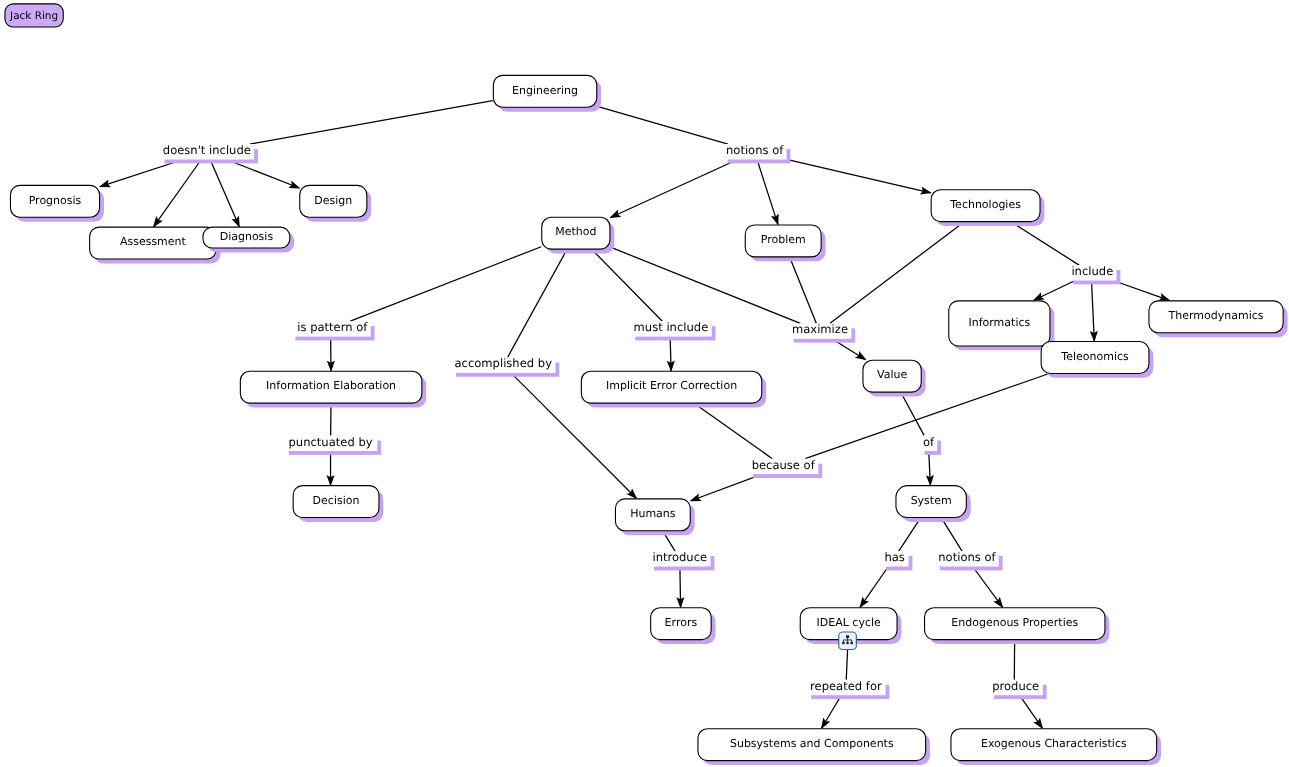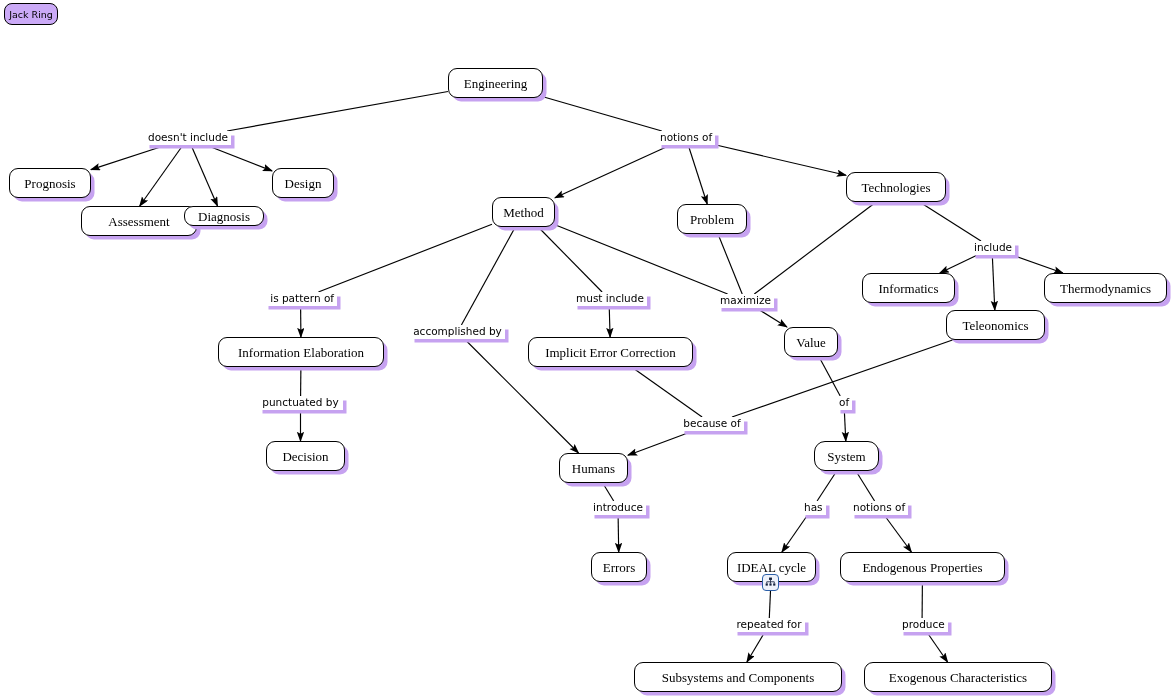--- a/index.html
+++ b/index.html
@@ -29,30 +29,29 @@
   }
 
   
   .node {
     position: absolute;
     box-sizing: border-box;
     background: #ffffff;
     border: 1.4px solid #000000;
     border-radius: 9px;
     color: #000000;
-    font-size: 13px;
+    font-size: 10px;
     line-height: 1;
     white-space: nowrap;
     display: flex;
     align-items: center;
     justify-content: center;
     padding: 0 9px;
     box-shadow: 4px 4px 0 -0.5px #c6a2f0;
     z-index: 3;
-    font-family: Liberation Serif, serif;
   }
 
   
   .badge-author {
     position: absolute;
     box-sizing: border-box;
     background: #cbaaf7;
     border: 1.2px solid #000000;
     border-radius: 8px;
     font-size: 9.5px;
@@ -171,21 +170,21 @@
       </div>
       <div class="node" style="left: 492px; top: 197px; width: 63px; height: 30px;">
         <span>Method</span>
       </div>
       <div class="node" style="left: 677px; top: 204px; width: 70px; height: 30px;">
         <span>Problem</span>
       </div>
       <div class="node" style="left: 846px; top: 172px; width: 100px; height: 30px;">
         <span>Technologies</span>
       </div>
-      <div class="node" style="left: 862px; top: 273px; width: 93px; height: 30px; text-align: center;">
+      <div class="node" style="left: 862px; top: 273px; width: 93px; height: 42px; text-align: center;">
         <span>Informatics</span>
       </div>
       <div class="node" style="left: 946px; top: 310px; width: 99px; height: 30px;">
         <span>Teleonomics</span>
       </div>
       <div class="node" style="left: 1044px; top: 273px; width: 123px; height: 30px;">
         <span>Thermodynamics</span>
       </div>
       <div class="node" style="left: 218px; top: 337px; width: 166px; height: 30px;">
         <span>Information Elaboration</span>

